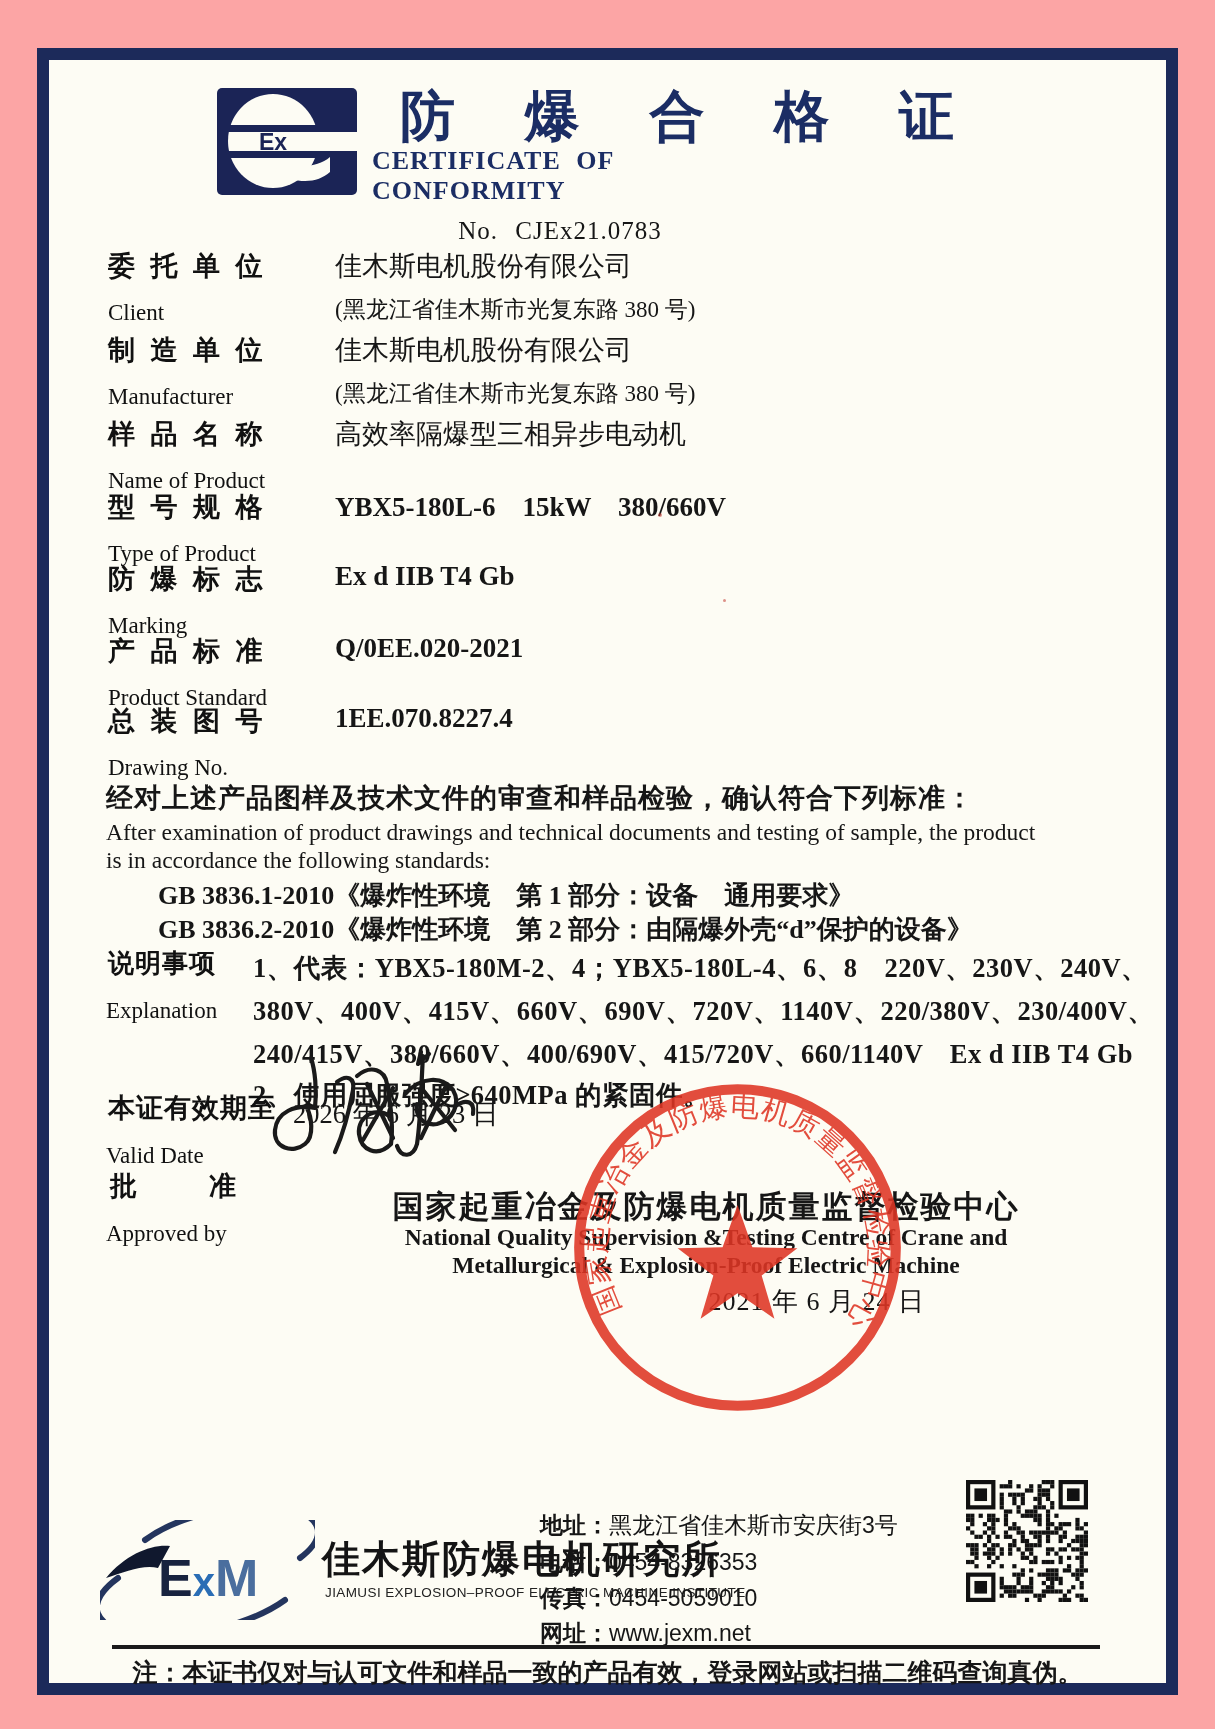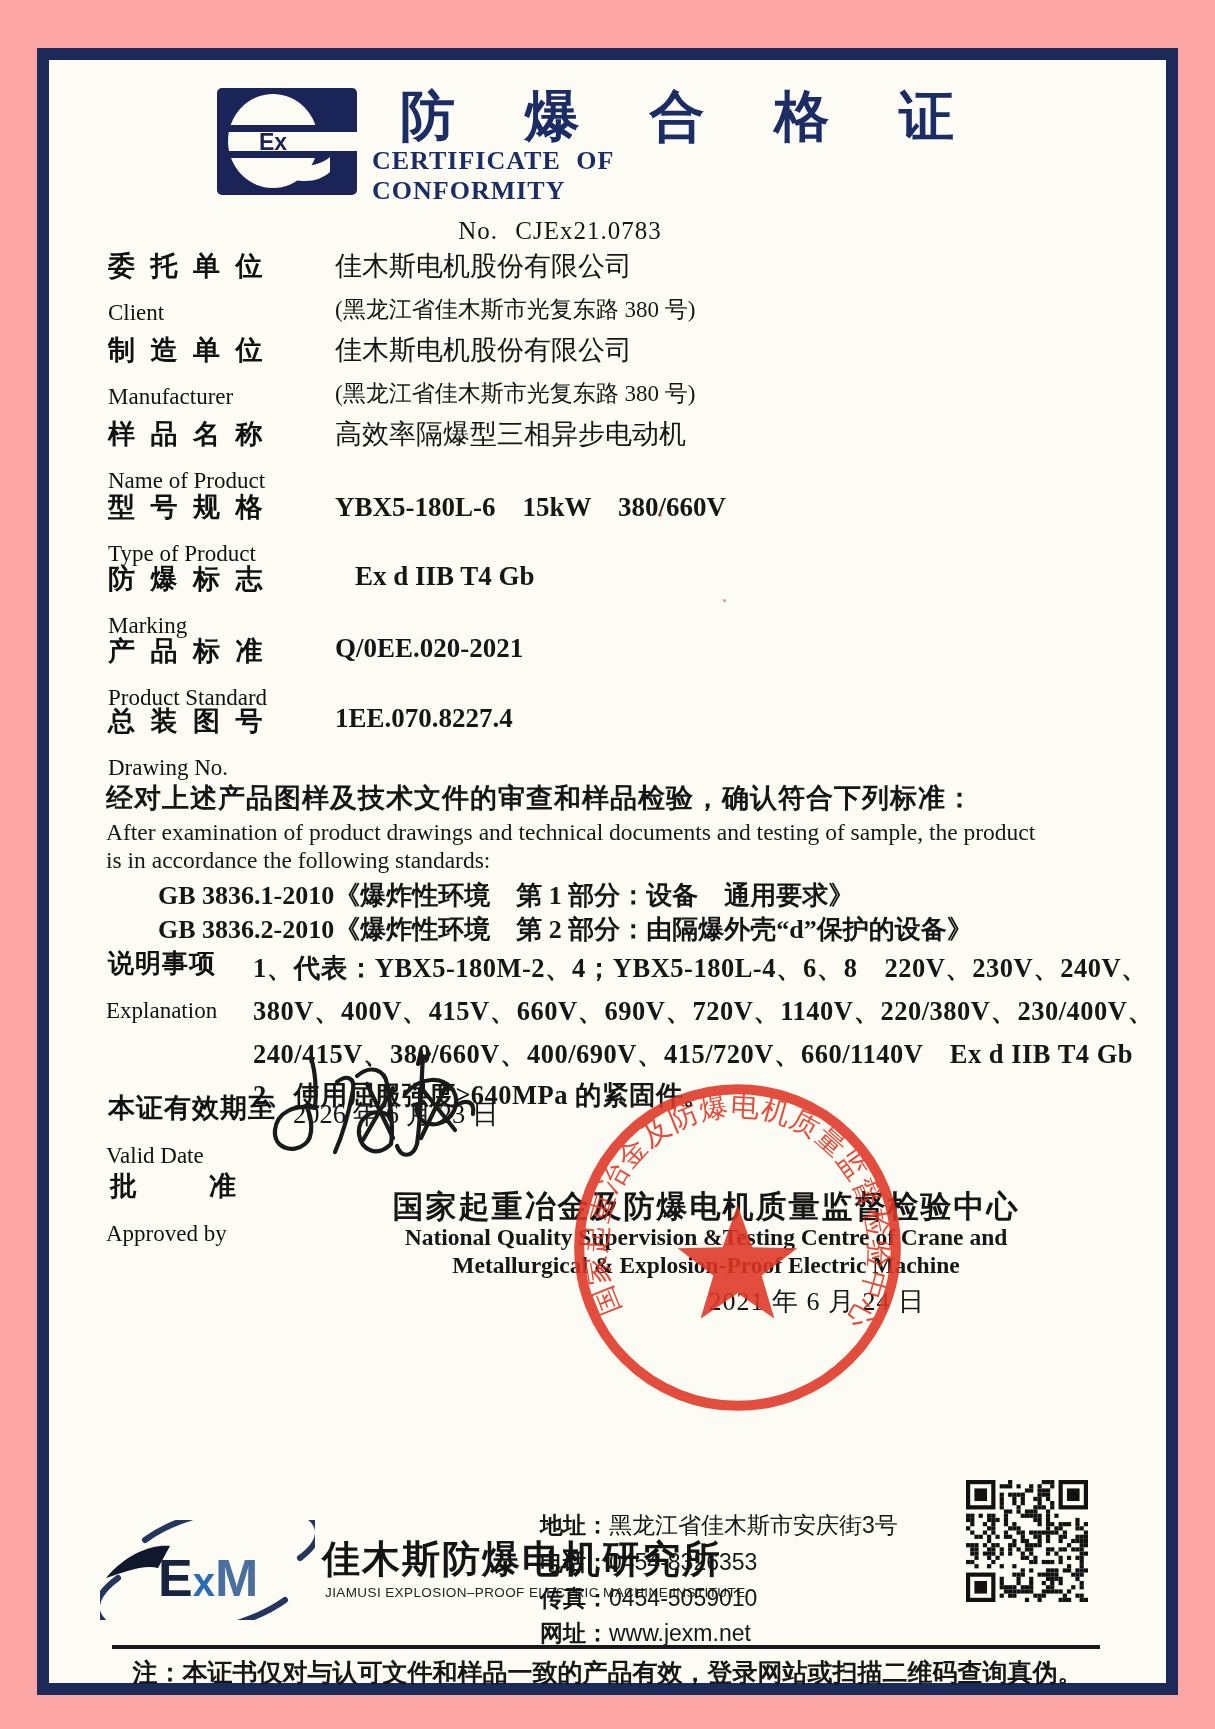--- a/index.html
+++ b/index.html
@@ -97,21 +97,21 @@
     <div class="lbl-en">Type of Product</div>
   </div>
   <div class="abs" style="left:335px;top:489px;">
     <div class="val bold">YBX5-180L-6　15kW　380/660V</div>
   </div>
 
   <div class="abs" style="left:108px;top:561px;">
     <div class="lbl-cn">防 爆 标 志</div>
     <div class="lbl-en">Marking</div>
   </div>
-  <div class="abs" style="left:355px;top:561px;">
+  <div class="abs" style="left:335px;top:561px;">
     <div class="val bold">Ex d IIB T4 Gb</div>
   </div>
 
   <div class="abs" style="left:108px;top:633px;">
     <div class="lbl-cn">产 品 标 准</div>
     <div class="lbl-en">Product Standard</div>
   </div>
   <div class="abs" style="left:335px;top:633px;">
     <div class="val bold">Q/0EE.020-2021</div>
   </div>

